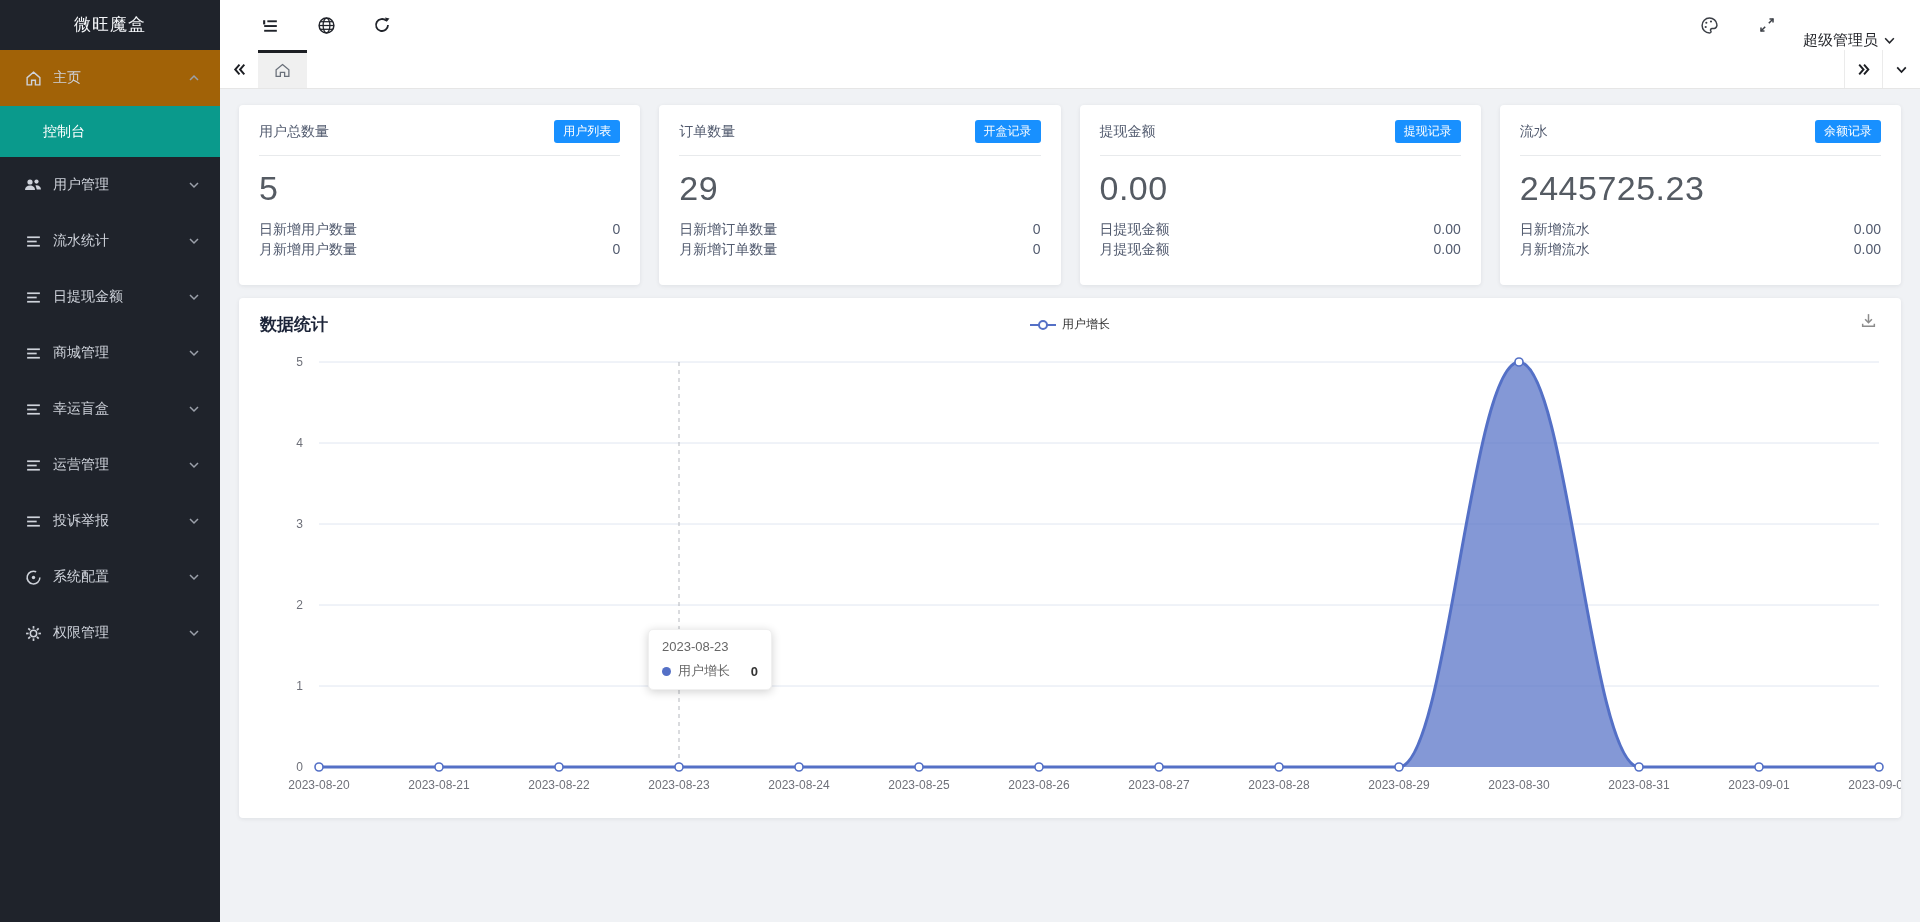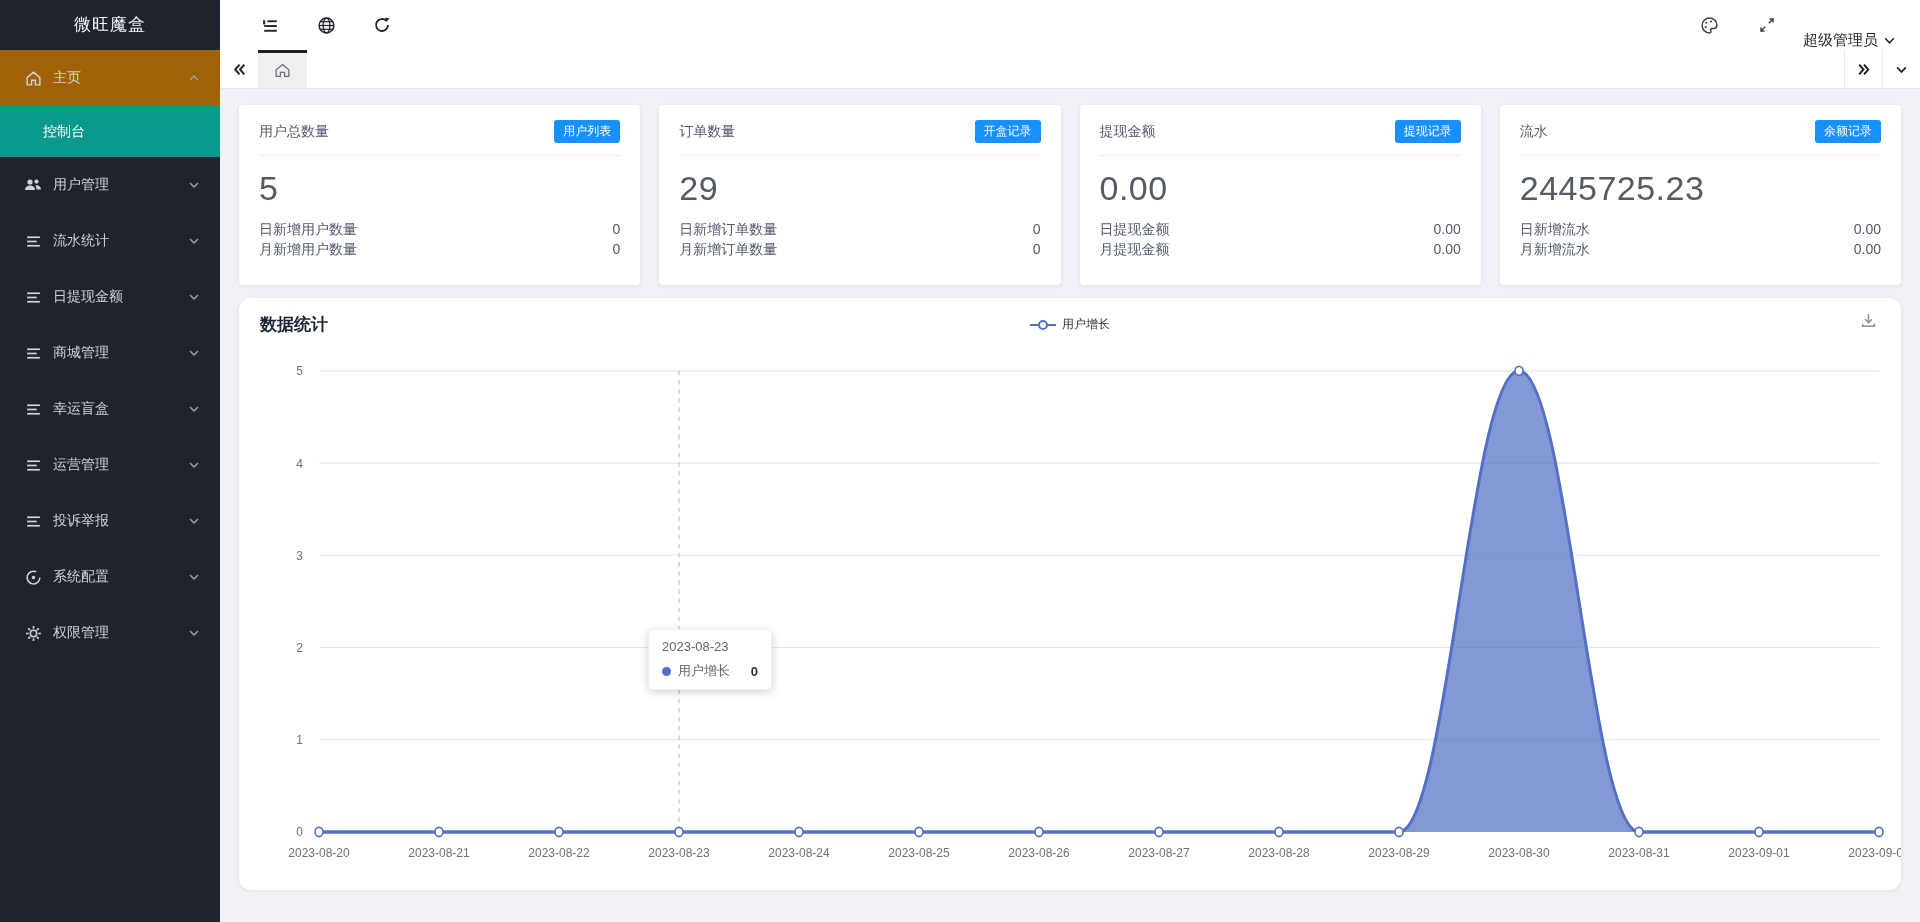--- a/index.html
+++ b/index.html
@@ -36,21 +36,21 @@
   
   .main { flex: 1; padding: 16px 19px; }
   .cards-row { display: flex; gap: 19px; }
   .stat-card { flex: 1; background: #fff; border-radius: 4px; box-shadow: 0 1px 4px rgba(0,21,41,.08); height: 180px; padding: 15px 20px 10px; }
   .sc-head { display: flex; align-items: center; justify-content: space-between; padding-bottom: 12px; border-bottom: 1px solid #e8eaec; }
   .sc-title { font-size: 14px; color: #515a6e; }
   .sc-badge { background: #1890ff; color: #fff; font-size: 12px; padding: 3px 9px; border-radius: 3px; cursor: pointer; }
   .sc-value { font-size: 34px; color: #555b63; margin: 13px 0 11px; letter-spacing: .5px; }
   .sc-row { display: flex; justify-content: space-between; font-size: 14px; color: #515a6e; line-height: 20px; }
   
-  .chart-card { margin-top: 13px; background: #fff; border-radius: 12px; box-shadow: 0 1px 4px rgba(0,21,41,.08); height: 592px; position: relative; }
+  .chart-card { margin-top: 13px; background: #fff; border-radius: 4px; box-shadow: 0 1px 4px rgba(0,21,41,.08); height: 520px; position: relative; }
   .cc-title { position: absolute; top: 15px; left: 21px; font-size: 17px; font-weight: bold; color: #1c2438; }
   .cc-legend { position: absolute; top: 18px; left: 50%; transform: translateX(-50%); display: flex; align-items: center; gap: 6px; font-size: 12px; color: #333; cursor: pointer; }
   .cc-download { position: absolute; top: 14px; right: 24px; cursor: pointer; color: #8c8c8c; }
   .chart-svg { position: absolute; left: 0; top: 0; width: 100%; height: 100%; }
   .chart-tooltip {
     position: absolute; top: 331px; width: 124px; background: #fff; border-radius: 5px;
     box-shadow: 0 2px 10px rgba(0,0,0,.18); border: 1px solid #f0f0f0; padding: 9px 13px; z-index: 3;
   }
   .tt-date { font-size: 13px; color: #666; margin-bottom: 8px; }
   .tt-row { display: flex; align-items: center; font-size: 13px; color: #666; }

